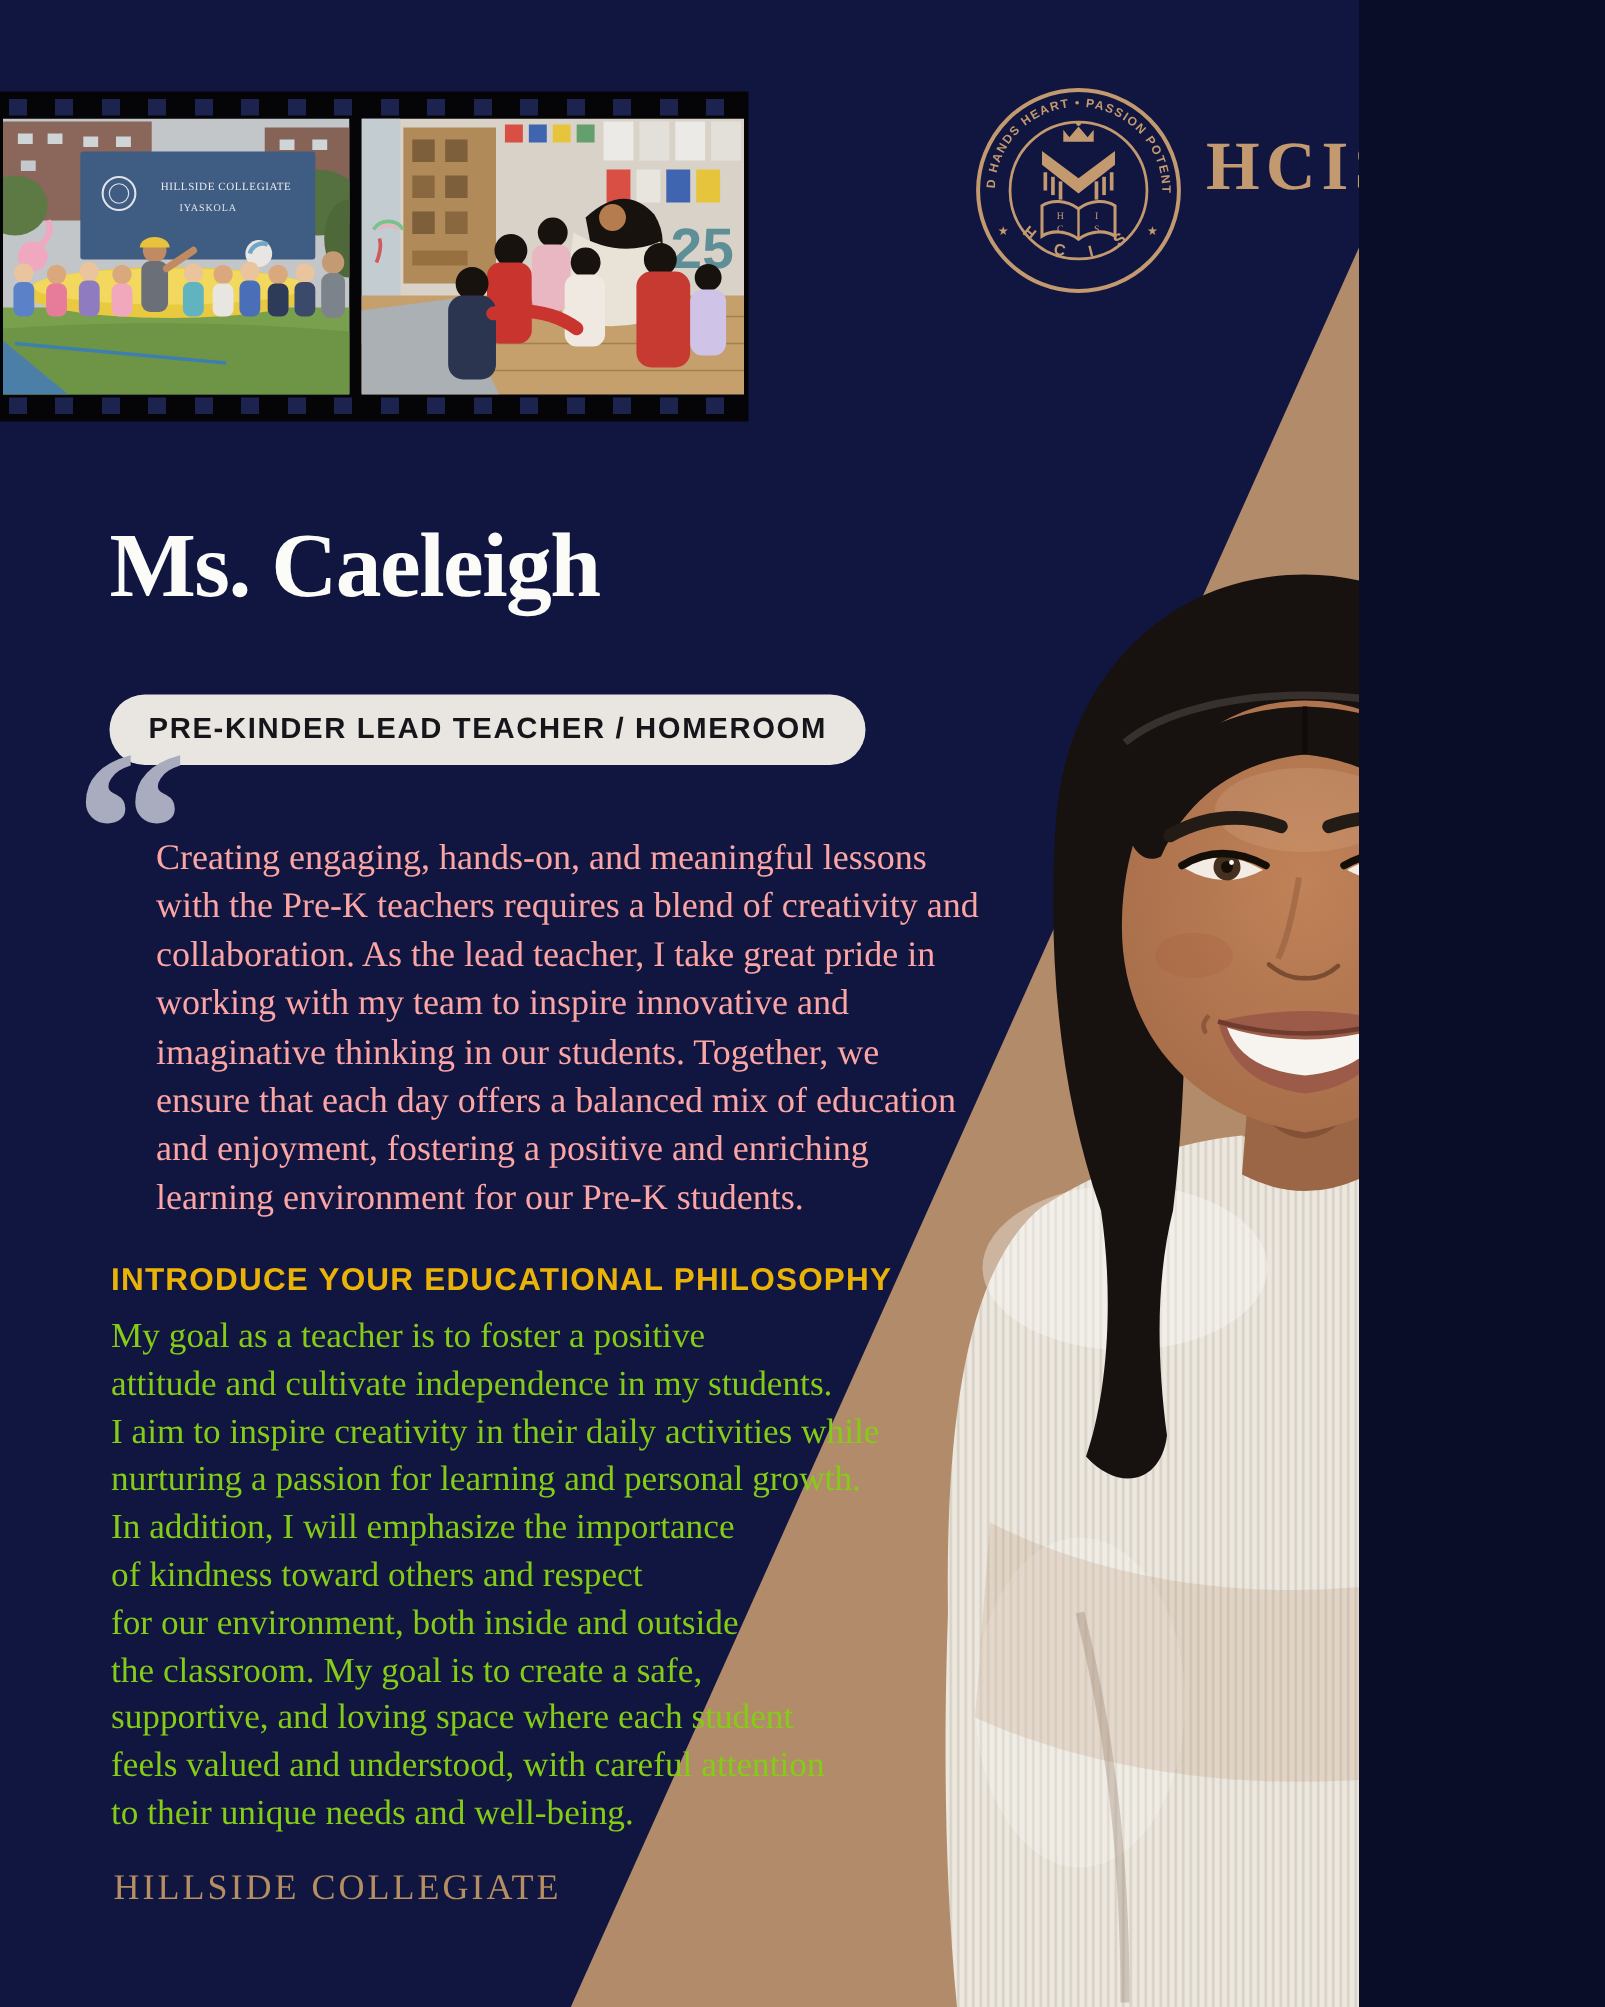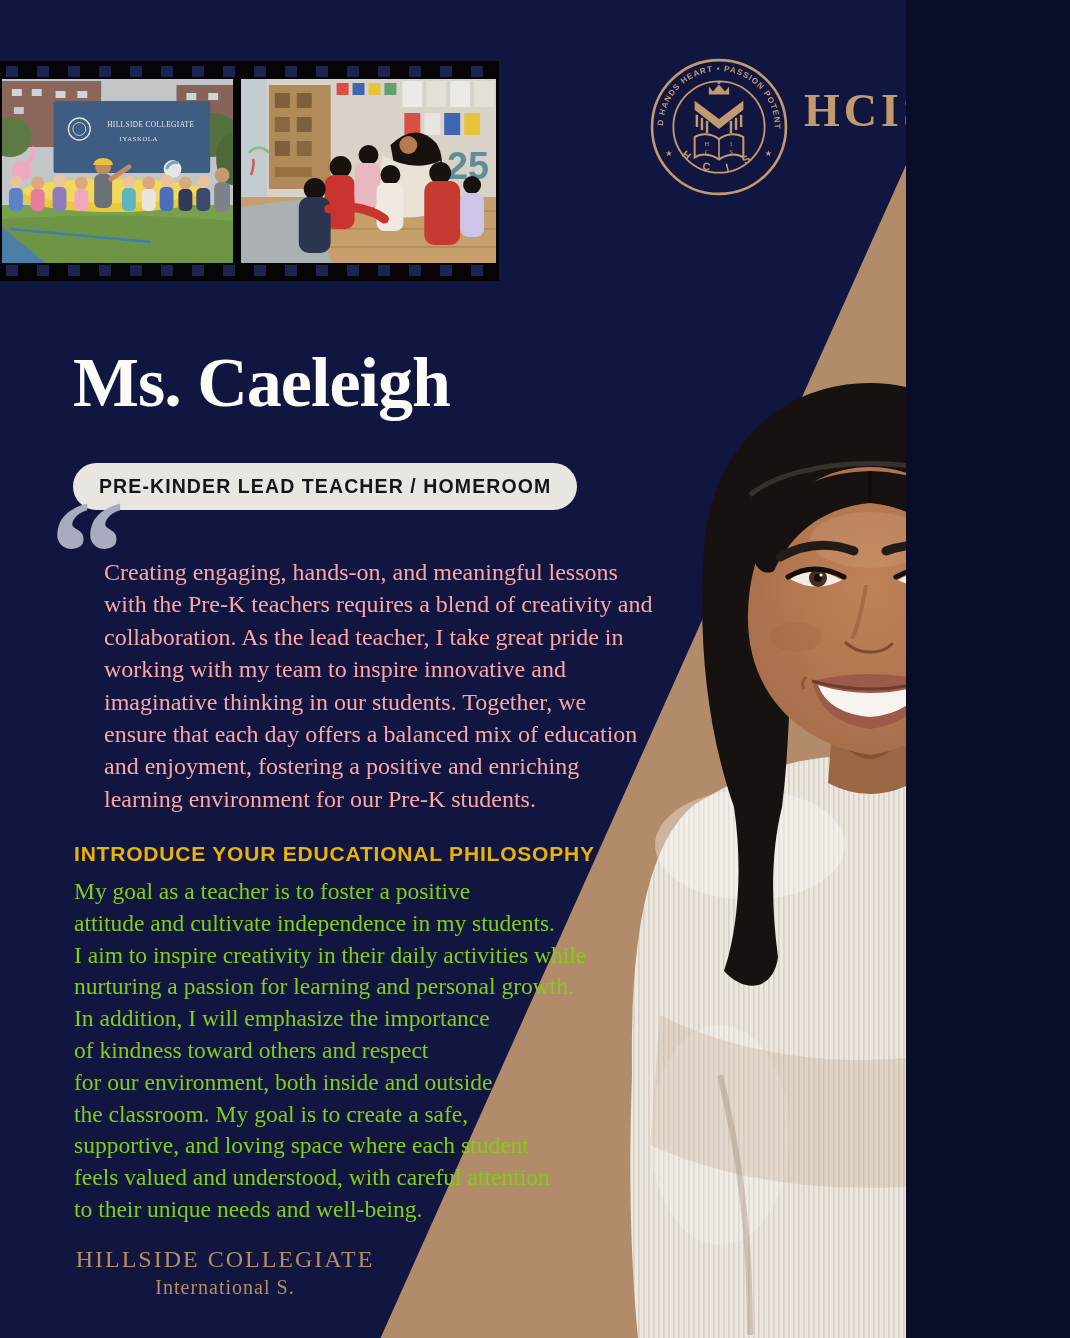--- a/index.html
+++ b/index.html
@@ -21,21 +21,21 @@
   
   .seal{position:absolute;left:648px;top:56px;width:142px;height:142px;}
   .brand-word{
     position:absolute;left:804px;top:88px;
     font-family:"Liberation Serif",serif;font-weight:700;font-size:46px;
     letter-spacing:4px;color:#c39a6f;line-height:1;
   }
   
   .teacher-name{
     position:absolute;left:73px;top:346px;color:#fbfbf8;
-    font-family:"Liberation Serif",serif;font-weight:700;font-size:70px;line-height:1.05;
+    font-family:"Liberation Serif",serif;font-weight:700;font-size:61px;line-height:1.05;
     letter-spacing:-1px;
   }
   .role-badge{
     position:absolute;left:73px;top:463px;background:#e9e6e1;color:#15151a;
     font-family:"Liberation Sans",sans-serif;font-weight:700;font-size:19.5px;
     letter-spacing:1.1px;padding:12px 26px;border-radius:26px;white-space:nowrap;
   }
   .quote-mark{
     position:absolute;left:50px;top:478px;color:#a8acbe;
     font-family:"Liberation Serif",serif;font-weight:700;font-size:150px;line-height:1;
@@ -370,16 +370,15 @@
 In addition, I will emphasize the importance
 of kindness toward others and respect
 for our environment, both inside and outside
 the classroom. My goal is to create a safe,
 supportive, and loving space where each student
 feels valued and understood, with careful attention
 to their unique needs and well-being.</div>
 
   <div class="footer-wordmark">
     <div class="line1">HILLSIDE  COLLEGIATE</div>
-    <div class="line2">International S.</div>
   </div>
 
 </div>
 
 </body></html>

